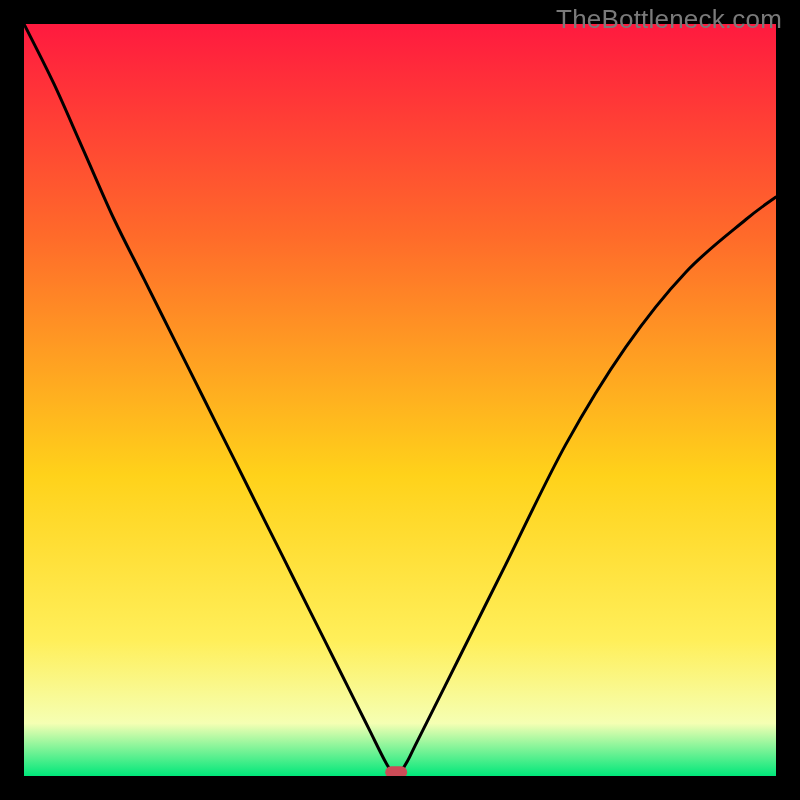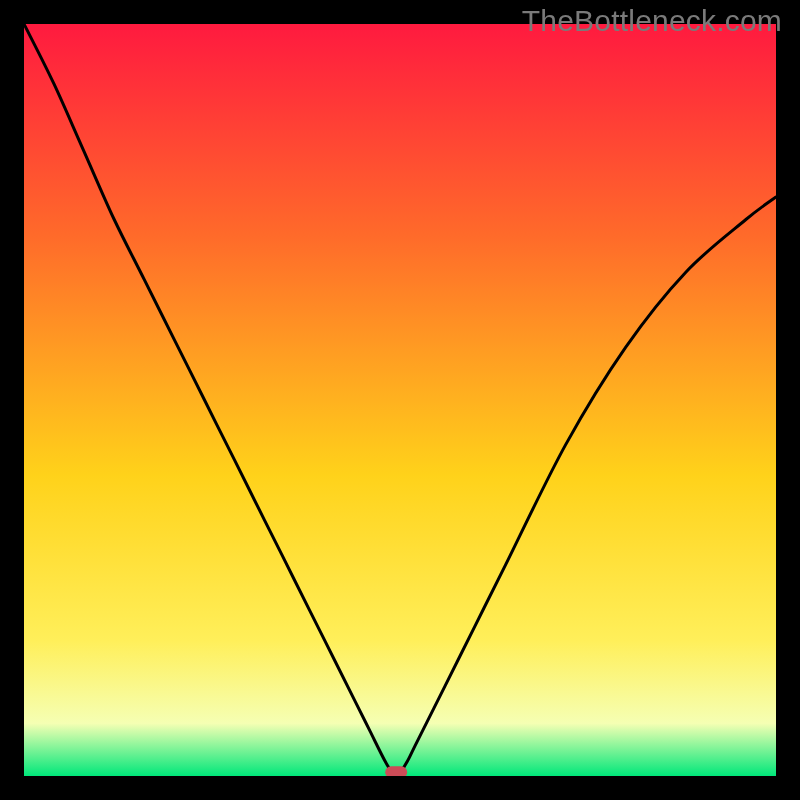--- a/index.html
+++ b/index.html
@@ -15,21 +15,21 @@
     position: relative;
     width: 800px;
     height: 800px;
     background: #000;
   }
   .watermark {
     position: absolute;
     top: 4px;
     right: 18px;
     color: #7a7a7a;
-    font-size: 30px;
+    font-size: 26px;
     font-weight: 500;
     letter-spacing: 0.2px;
     z-index: 10;
   }
   .plot {
     position: absolute;
     left: 24px;
     top: 24px;
     width: 752px;
     height: 752px;

